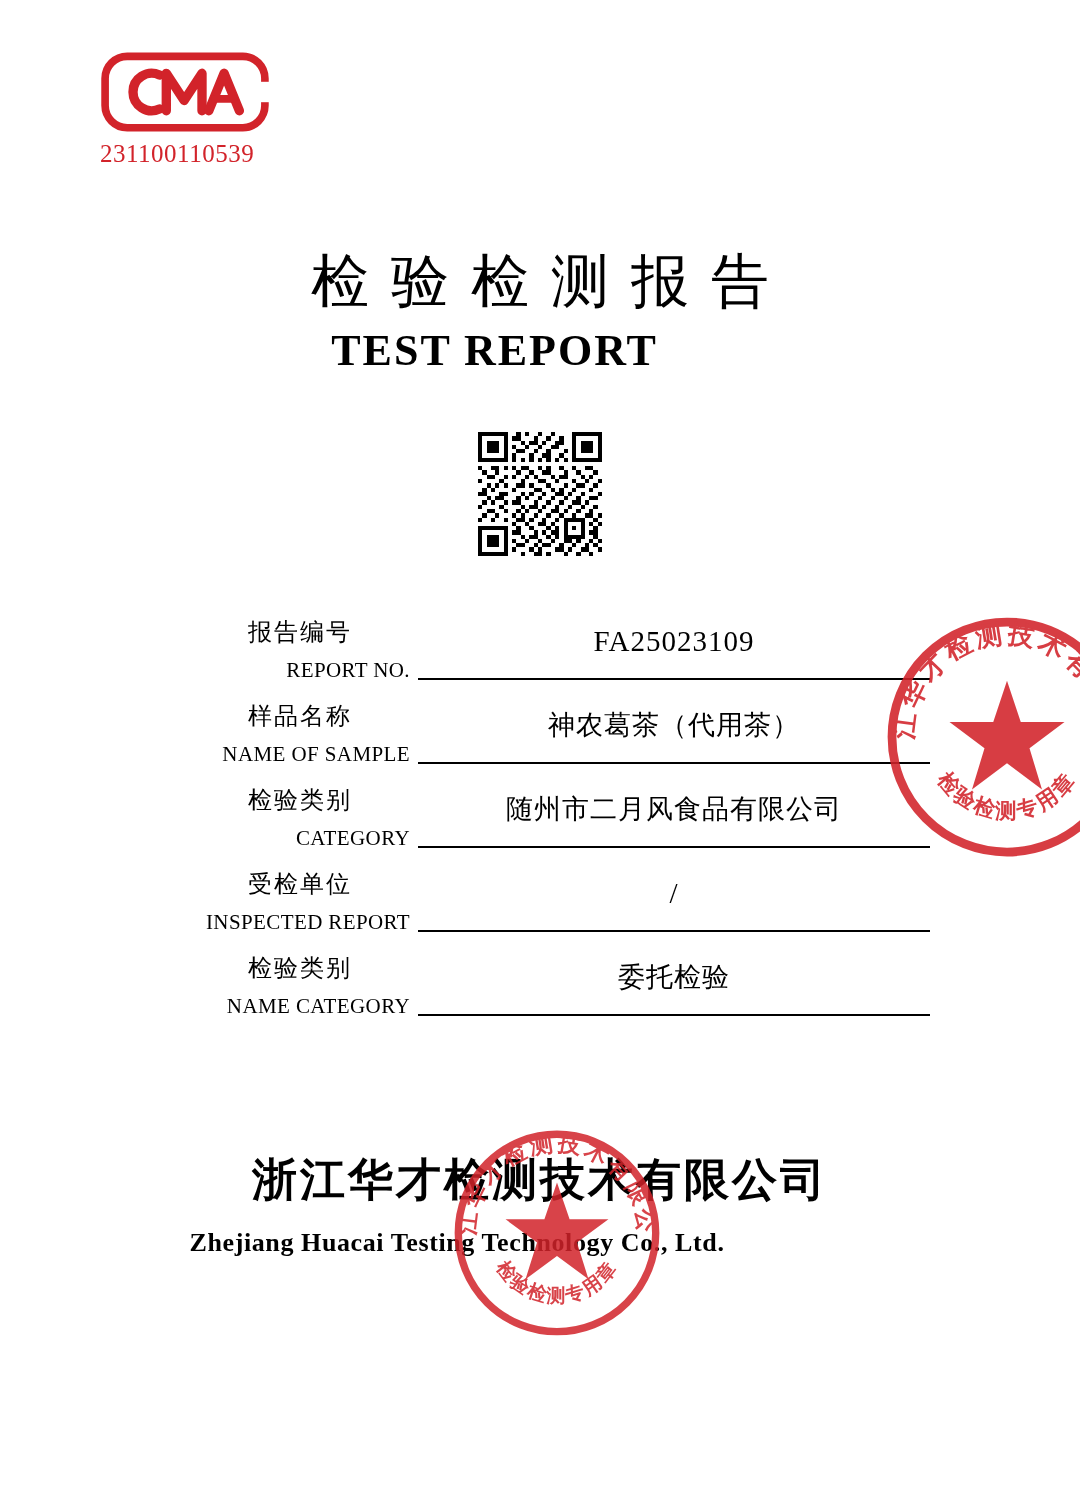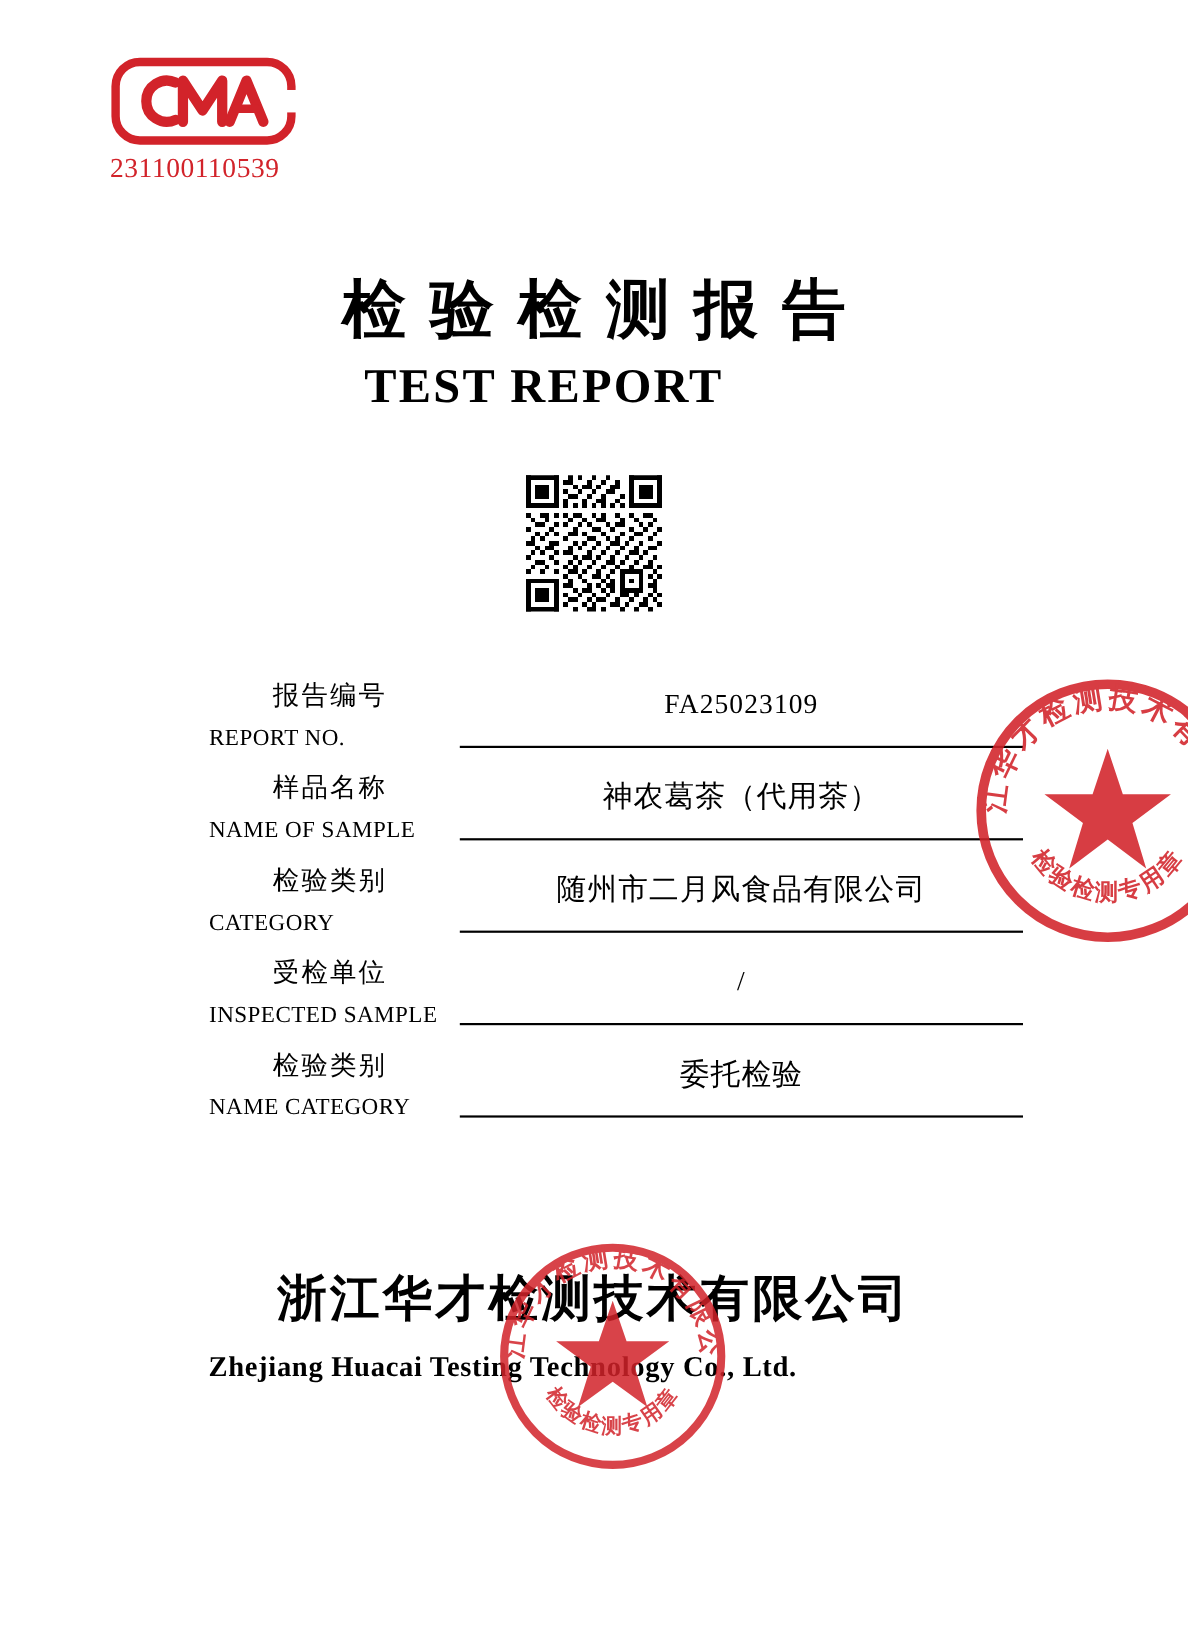--- a/index.html
+++ b/index.html
@@ -39,21 +39,21 @@
   }
 
   
   .title-cn {
     position: absolute;
     top: 243px;
     left: 0;
     width: 1080px;
     text-align: center;
     font-family: "DejaVu Sans", sans-serif;
-    font-weight: bold;
+    font-weight: normal;
     font-size: 58px;
     letter-spacing: 22px;
     text-indent: 22px;
     color: #000;
   }
   .title-en {
     position: absolute;
     top: 325px;
     left: 0;
     width: 989px;
@@ -100,42 +100,42 @@
     font-family: "DejaVu Sans", sans-serif;
     font-size: 24px;
     letter-spacing: 2px;
     color: #000;
   }
   .field-label-en {
     position: absolute;
     left: 0;
     top: 46px;
     width: 220px;
-    text-align: left;
+    text-align: right;
     font-family: "Liberation Serif", serif;
     font-size: 21px;
     letter-spacing: 0.4px;
     color: #000;
   }
   .field-value {
     position: absolute;
     left: 228px;
     right: 0;
     top: 8px;
     height: 58px;
     border-bottom: 2.5px solid #000;
     text-align: center;
     font-family: "DejaVu Sans", sans-serif;
     font-size: 27px;
     line-height: 42px;
     letter-spacing: 1px;
   }
   .field-value.latin {
     font-family: "Liberation Serif", serif;
-    font-size: 25px;
+    font-size: 29px;
     letter-spacing: 1px;
   }
 
   
   .company-cn {
     position: absolute;
     top: 1150px;
     left: 0;
     width: 1080px;
     text-align: center;
@@ -454,21 +454,21 @@
   </div>
 
   <div class="field-row">
     <div class="field-label-cn">检验类别</div>
     <div class="field-label-en">CATEGORY</div>
     <div class="field-value">随州市二月风食品有限公司</div>
   </div>
 
   <div class="field-row">
     <div class="field-label-cn">受检单位</div>
-    <div class="field-label-en">INSPECTED SAMPLE</div>
+    <div class="field-label-en">INSPECTED REPORT</div>
     <div class="field-value latin">/</div>
   </div>
 
   <div class="field-row">
     <div class="field-label-cn">检验类别</div>
     <div class="field-label-en">NAME CATEGORY</div>
     <div class="field-value">委托检验</div>
   </div>
 
 </div>

